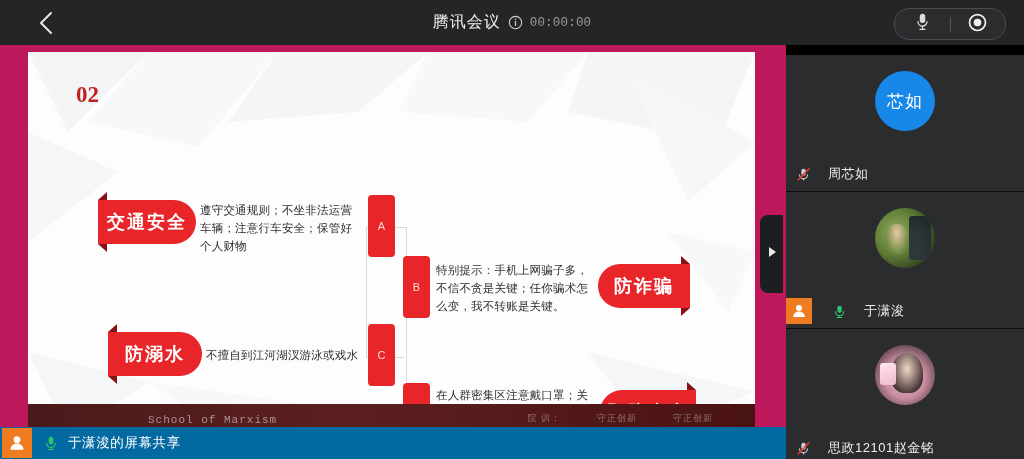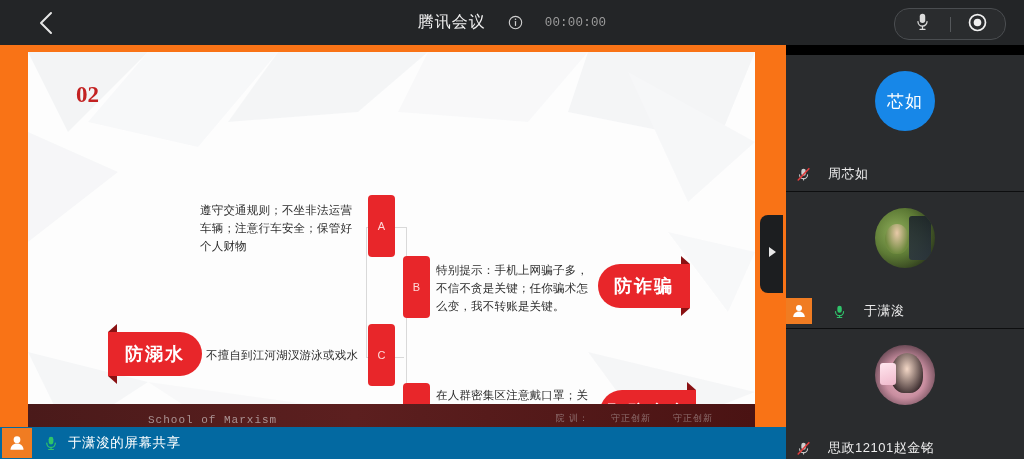--- a/index.html
+++ b/index.html
@@ -26,21 +26,21 @@
     position: absolute; left: 30px; top: 10px;
     width: 32px; height: 26px;
     display: flex; align-items: center; justify-content: center;
     cursor: pointer;
   }
   .back-btn svg { display: block; }
   .topbar-center {
     position: absolute; left: 0; right: 0; top: 0;
     height: 45px;
     display: flex; align-items: center; justify-content: center;
-    gap: 22px;
+    gap: 7px;
     pointer-events: none;
   }
   .meeting-title {
     color: #f2f2f2;
     font-size: 16px;
     letter-spacing: 1px;
     font-weight: 400;
   }
   .info-icon {
     width: 15px; height: 15px;
@@ -70,21 +70,21 @@
   }
   .tb-divider {
     width: 1px; height: 15px; background: #55585b;
   }
 
   
   .share-area {
     position: absolute;
     left: 0; top: 45px;
     width: 786px; height: 414px;
-    background: #f97316;
+    background: #be185d;
   }
   .slide {
     position: absolute;
     left: 28px; top: 7px;
     width: 727px; height: 382px;
     background: #fdfdfd;
     overflow: hidden;
   }
   .poly {
     position: absolute;
@@ -183,21 +183,21 @@
     letter-spacing: 1px;
     opacity: 0.85;
   }
   .slide-footer-right {
     position: absolute;
     right: 42px; bottom: 9px;
     color: #9e8686;
     font-size: 9px;
     letter-spacing: 1px;
     opacity: 0.8;
-    display: flex; gap: 22px;
+    display: flex; gap: 36px;
   }
   .slide-bottom-band {
     position: absolute;
     left: 0; bottom: 0;
     width: 727px; height: 30px;
     background: linear-gradient(90deg, #4a1a1a 0%, #5c1f1f 45%, #4a1313 100%);
   }
 
   
   .panel-handle {
@@ -416,20 +416,25 @@
       <div class="slide-title-row">
         <span class="slide-num">02</span>
       </div>
 
       <div class="connector" style="left:338px; top:175px; width:40px; height:1px;"></div>
       <div class="connector" style="left:338px; top:175px; width:1px; height:130px;"></div>
       <div class="connector" style="left:338px; top:305px; width:38px; height:1px;"></div>
       <div class="connector" style="left:378px; top:175px; width:1px; height:60px;"></div>
       <div class="connector" style="left:378px; top:235px; width:1px; height:135px;"></div>
 
+      <div class="pill left-pill" style="left:70px; top:148px; width:98px;">
+        <span class="pill-notch-l"></span>
+        <span class="pill-notch-l2"></span>
+        <span>交通安全</span>
+      </div>
       <div class="desc" style="left:172px; top:150px; width:160px;">遵守交通规则；不坐非法运营车辆；注意行车安全；保管好个人财物</div>
       <div class="letter-box" style="left:340px; top:143px;">
         <span>A</span>
       </div>
 
       <div class="letter-box" style="left:375px; top:204px;">
         <span>B</span>
       </div>
       <div class="desc" style="left:408px; top:210px; width:160px;">特别提示：手机上网骗子多，不信不贪是关键；任你骗术怎么变，我不转账是关键。</div>
       <div class="pill right-pill" style="left:570px; top:212px; width:92px;">

